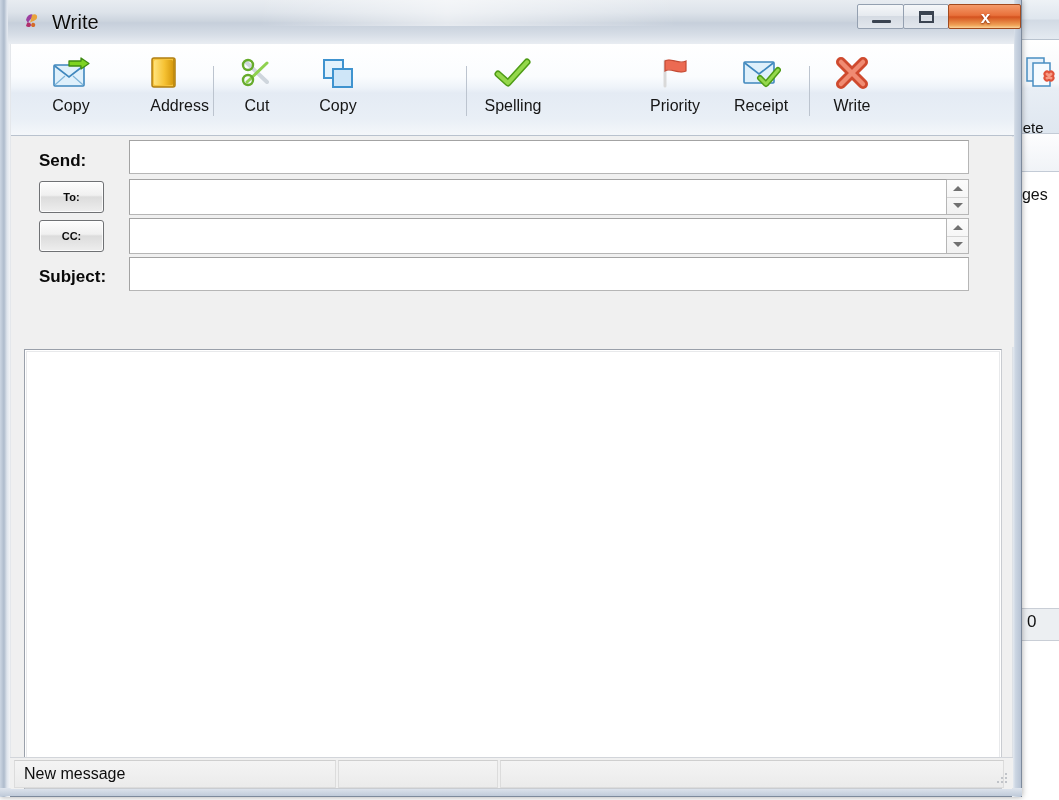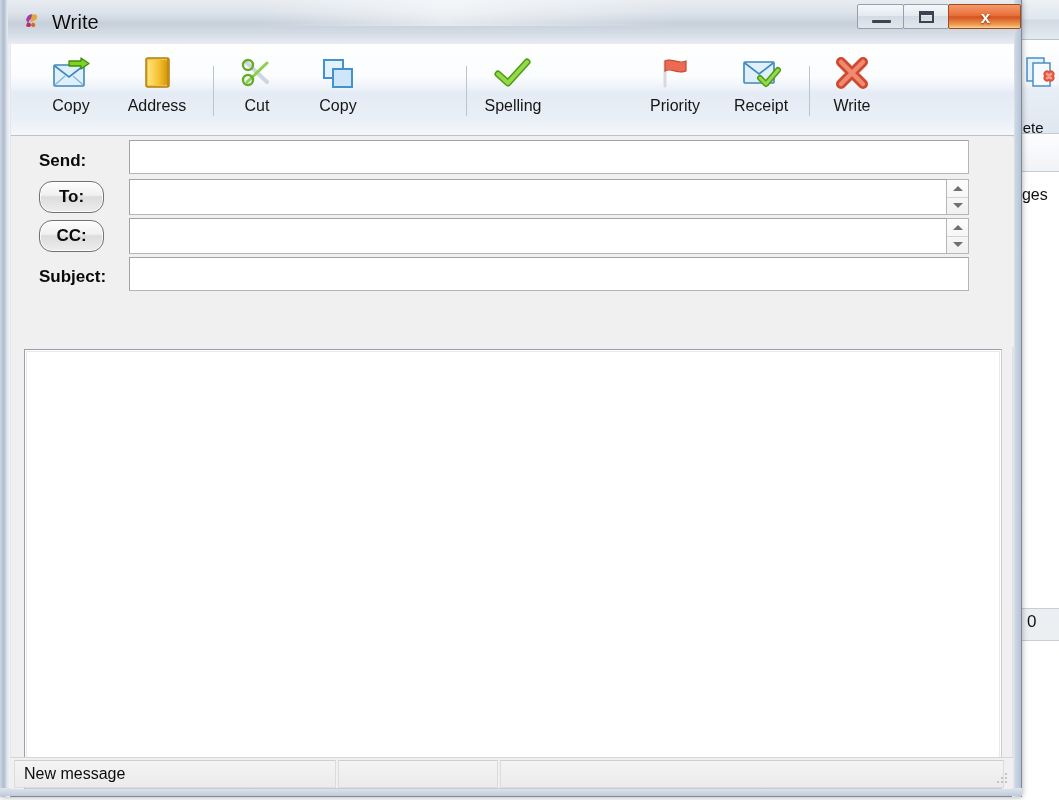--- a/index.html
+++ b/index.html
@@ -183,25 +183,25 @@
     background: #f0f0f0;
   }
   .flabel {
     position: absolute;
     font-size: 17px; font-weight: bold; color: #0a0a0a;
     white-space: nowrap;
   }
   .fbtn {
     position: absolute;
     border: 1px solid #6f7174;
-    border-radius: 13px;
+    border-radius: 3px;
     background: linear-gradient(to bottom, #fdfdfd 0%, #f0f0f0 44%, #dcdcdc 50%, #eeeeee 100%);
     box-shadow: inset 0 0 0 1px rgba(255,255,255,0.8);
     display: flex; align-items: center; justify-content: center;
-    font-size: 17px; font-weight: bold; color: #0a0a0a;
+    font-size: 11px; font-weight: bold; color: #0a0a0a;
     cursor: default;
   }
   .finput {
     position: absolute;
     background: #ffffff;
     border: 1px solid #b6b6b6;
     border-top-color: #a3a3a3;
     border-left-color: #a3a3a3;
     font-size: 15px; color: #111;
     padding: 0 5px;
@@ -341,21 +341,21 @@
           <svg width="40" height="32" viewBox="0 0 40 32">
             <rect x="3" y="8" width="30" height="21" rx="1" fill="#dff0fb" stroke="#3f87bd" stroke-width="1.6"></rect>
             <path d="M3.8 9 L18 20 L32.2 9" fill="none" stroke="#3f87bd" stroke-width="1.6"></path>
             <path d="M3.8 28 L14 19 M32.2 28 L22 19" fill="none" stroke="#7fb4d8" stroke-width="1.2"></path>
             <path d="M18 4 L30 4 L30 1 L38 6.5 L30 12 L30 9 L18 9 Z" fill="#7ed321" stroke="#3f8c12" stroke-width="1.3" stroke-linejoin="round"></path>
           </svg>
         </div>
         <div class="tblabel">Copy</div>
       </div>
 
-      <div class="tbitem" style="left:100px; width:92px;">
+      <div class="tbitem" style="left:106px; width:92px;text-align:right;">
         <div class="tbicon">
           <svg width="40" height="34" viewBox="0 0 40 34">
             <rect x="9" y="2" width="23" height="29" rx="2" fill="#f5c33d" stroke="#b07f12" stroke-width="1.5"></rect>
             <rect x="11" y="4" width="19" height="25" rx="1.5" fill="url(#bookg)"></rect>
             <defs>
               <linearGradient id="bookg" x1="0" y1="0" x2="1" y2="0">
                 <stop offset="0" stop-color="#ffe27a"></stop>
                 <stop offset="0.55" stop-color="#f6c233"></stop>
                 <stop offset="1" stop-color="#d79a0e"></stop>
               </linearGradient>

